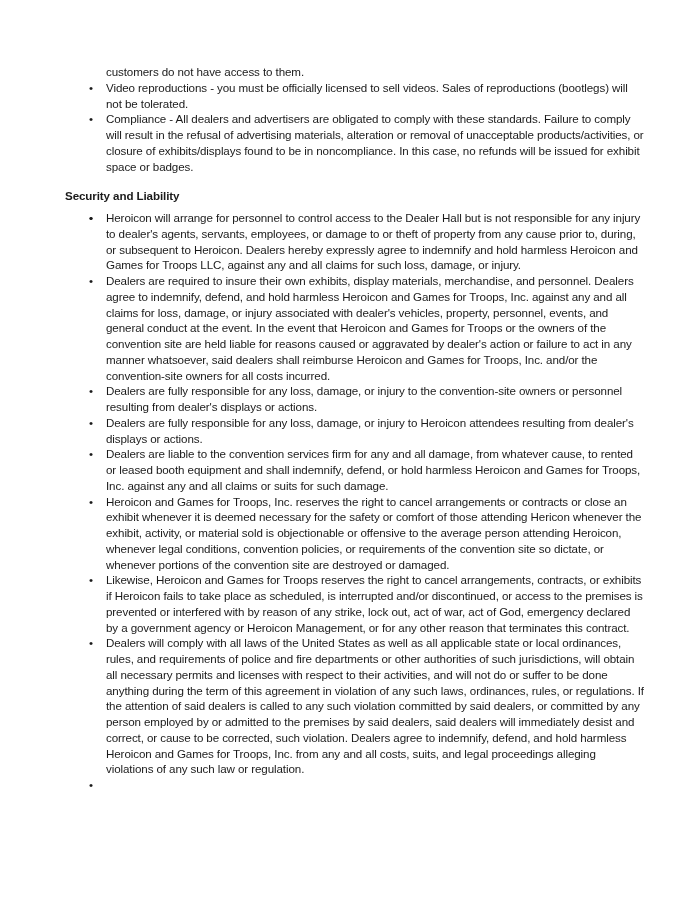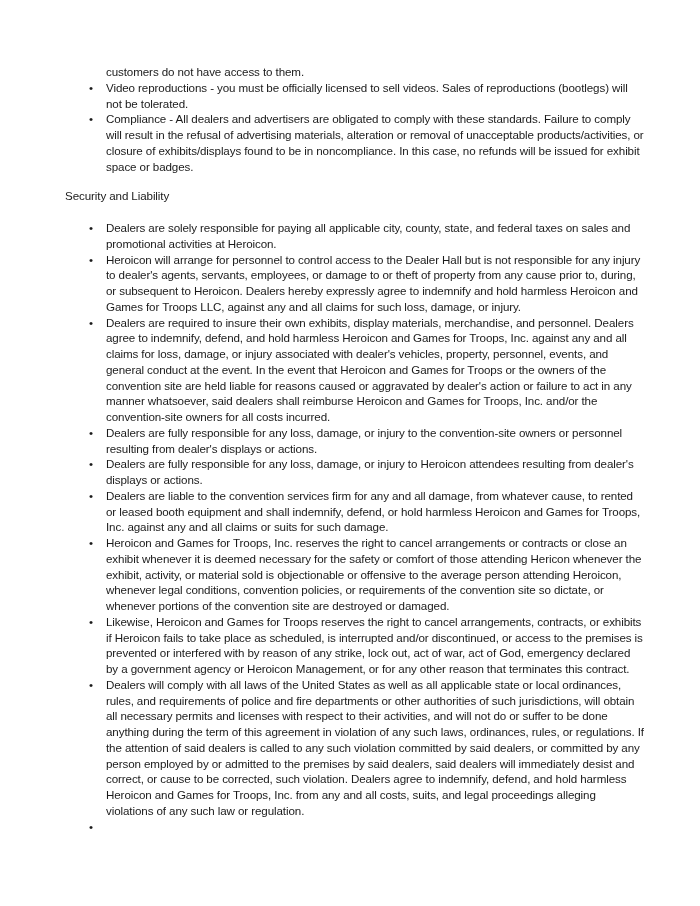--- a/index.html
+++ b/index.html
@@ -5,36 +5,36 @@
   html, body { margin:0; padding:0; background:#ffffff; }
   body { width:700px; height:906px; position:relative; overflow:hidden;
          font-family:"Liberation Sans", sans-serif; color:#1a1a1a; }
   .page { position:absolute; left:0; top:0; width:632px; height:906px; }
   .content { position:absolute; left:65px; top:64px; width:580px;
              font-size:11.6px; line-height:15.75px; letter-spacing:-0.1px; }
   ul { list-style:none; margin:0; padding:0; }
   li { position:relative; padding-left:41px; }
   li .bullet { position:absolute; left:24px; top:0; }
   .cont { padding-left:41px; }
-  h3 { font-size:11.6px; font-weight:normal; margin:14px 0 16px 0; line-height:15.75px; }
+  h3 { font-size:11.6px; font-weight:bold; margin:14px 0 6px 0; line-height:15.75px; }
 </style>
 </head>
 <body>
 
 <div class="page">
   <div class="content">
     <div class="cont">customers do not have access to them.</div>
     <ul>
       <li><span class="bullet">•</span><span>Video reproductions - you must be officially licensed to sell videos. Sales of reproductions (bootlegs) will not be tolerated.</span></li>
       <li><span class="bullet">•</span><span>Compliance - All dealers and advertisers are obligated to comply with these standards. Failure to comply will result in the refusal of advertising materials, alteration or removal of unacceptable products/activities, or closure of exhibits/displays found to be in noncompliance. In this case, no refunds will be issued for exhibit space or badges.</span></li>
     </ul>
 
     <h3>Security and Liability</h3>
     <ul>
-      <li><span class="bullet">•</span><span>Dealers are solely responsible for paying all applicable city, county, state, and federal taxes on sales and promotional activities at Heroicon.</span></li>
+      <li><span class="bullet">•</span></li>
       <li><span class="bullet">•</span><span>Heroicon will arrange for personnel to control access to the Dealer Hall but is not responsible for any injury to dealer's agents, servants, employees, or damage to or theft of property from any cause prior to, during, or subsequent to Heroicon. Dealers hereby expressly agree to indemnify and hold harmless Heroicon and Games for Troops LLC, against any and all claims for such loss, damage, or injury.</span></li>
       <li><span class="bullet">•</span><span>Dealers are required to insure their own exhibits, display materials, merchandise, and personnel. Dealers agree to indemnify, defend, and hold harmless Heroicon and Games for Troops, Inc. against any and all claims for loss, damage, or injury associated with dealer's vehicles, property, personnel, events, and general conduct at the event. In the event that Heroicon and Games for Troops or the owners of the convention site are held liable for reasons caused or aggravated by dealer's action or failure to act in any manner whatsoever, said dealers shall reimburse Heroicon and Games for Troops, Inc. and/or the convention-site owners for all costs incurred.</span></li>
       <li><span class="bullet">•</span><span>Dealers are fully responsible for any loss, damage, or injury to the convention-site owners or personnel resulting from dealer's displays or actions.</span></li>
       <li><span class="bullet">•</span><span>Dealers are fully responsible for any loss, damage, or injury to Heroicon attendees resulting from dealer's displays or actions.</span></li>
       <li><span class="bullet">•</span><span>Dealers are liable to the convention services firm for any and all damage, from whatever cause, to rented or leased booth equipment and shall indemnify, defend, or hold harmless Heroicon and Games for Troops, Inc. against any and all claims or suits for such damage.</span></li>
       <li><span class="bullet">•</span><span>Heroicon and Games for Troops, Inc. reserves the right to cancel arrangements or contracts or close an exhibit whenever it is deemed necessary for the safety or comfort of those attending Hericon whenever the exhibit, activity, or material sold is objectionable or offensive to the average person attending Heroicon, whenever legal conditions, convention policies, or requirements of the convention site so dictate, or whenever portions of the convention site are destroyed or damaged.</span></li>
       <li><span class="bullet">•</span><span>Likewise, Heroicon and Games for Troops reserves the right to cancel arrangements, contracts, or exhibits if Heroicon fails to take place as scheduled, is interrupted and/or discontinued, or access to the premises is prevented or interfered with by reason of any strike, lock out, act of war, act of God, emergency declared by a government agency or Heroicon Management, or for any other reason that terminates this contract.</span></li>
       <li><span class="bullet">•</span><span>Dealers will comply with all laws of the United States as well as all applicable state or local ordinances, rules, and requirements of police and fire departments or other authorities of such jurisdictions, will obtain all necessary permits and licenses with respect to their activities, and will not do or suffer to be done anything during the term of this agreement in violation of any such laws, ordinances, rules, or regulations. If the attention of said dealers is called to any such violation committed by said dealers, or committed by any person employed by or admitted to the premises by said dealers, said dealers will immediately desist and correct, or cause to be corrected, such violation. Dealers agree to indemnify, defend, and hold harmless Heroicon and Games for Troops, Inc. from any and all costs, suits, and legal proceedings alleging violations of any such law or regulation.</span></li>
       <li><span class="bullet">•</span></li>
     </ul>

